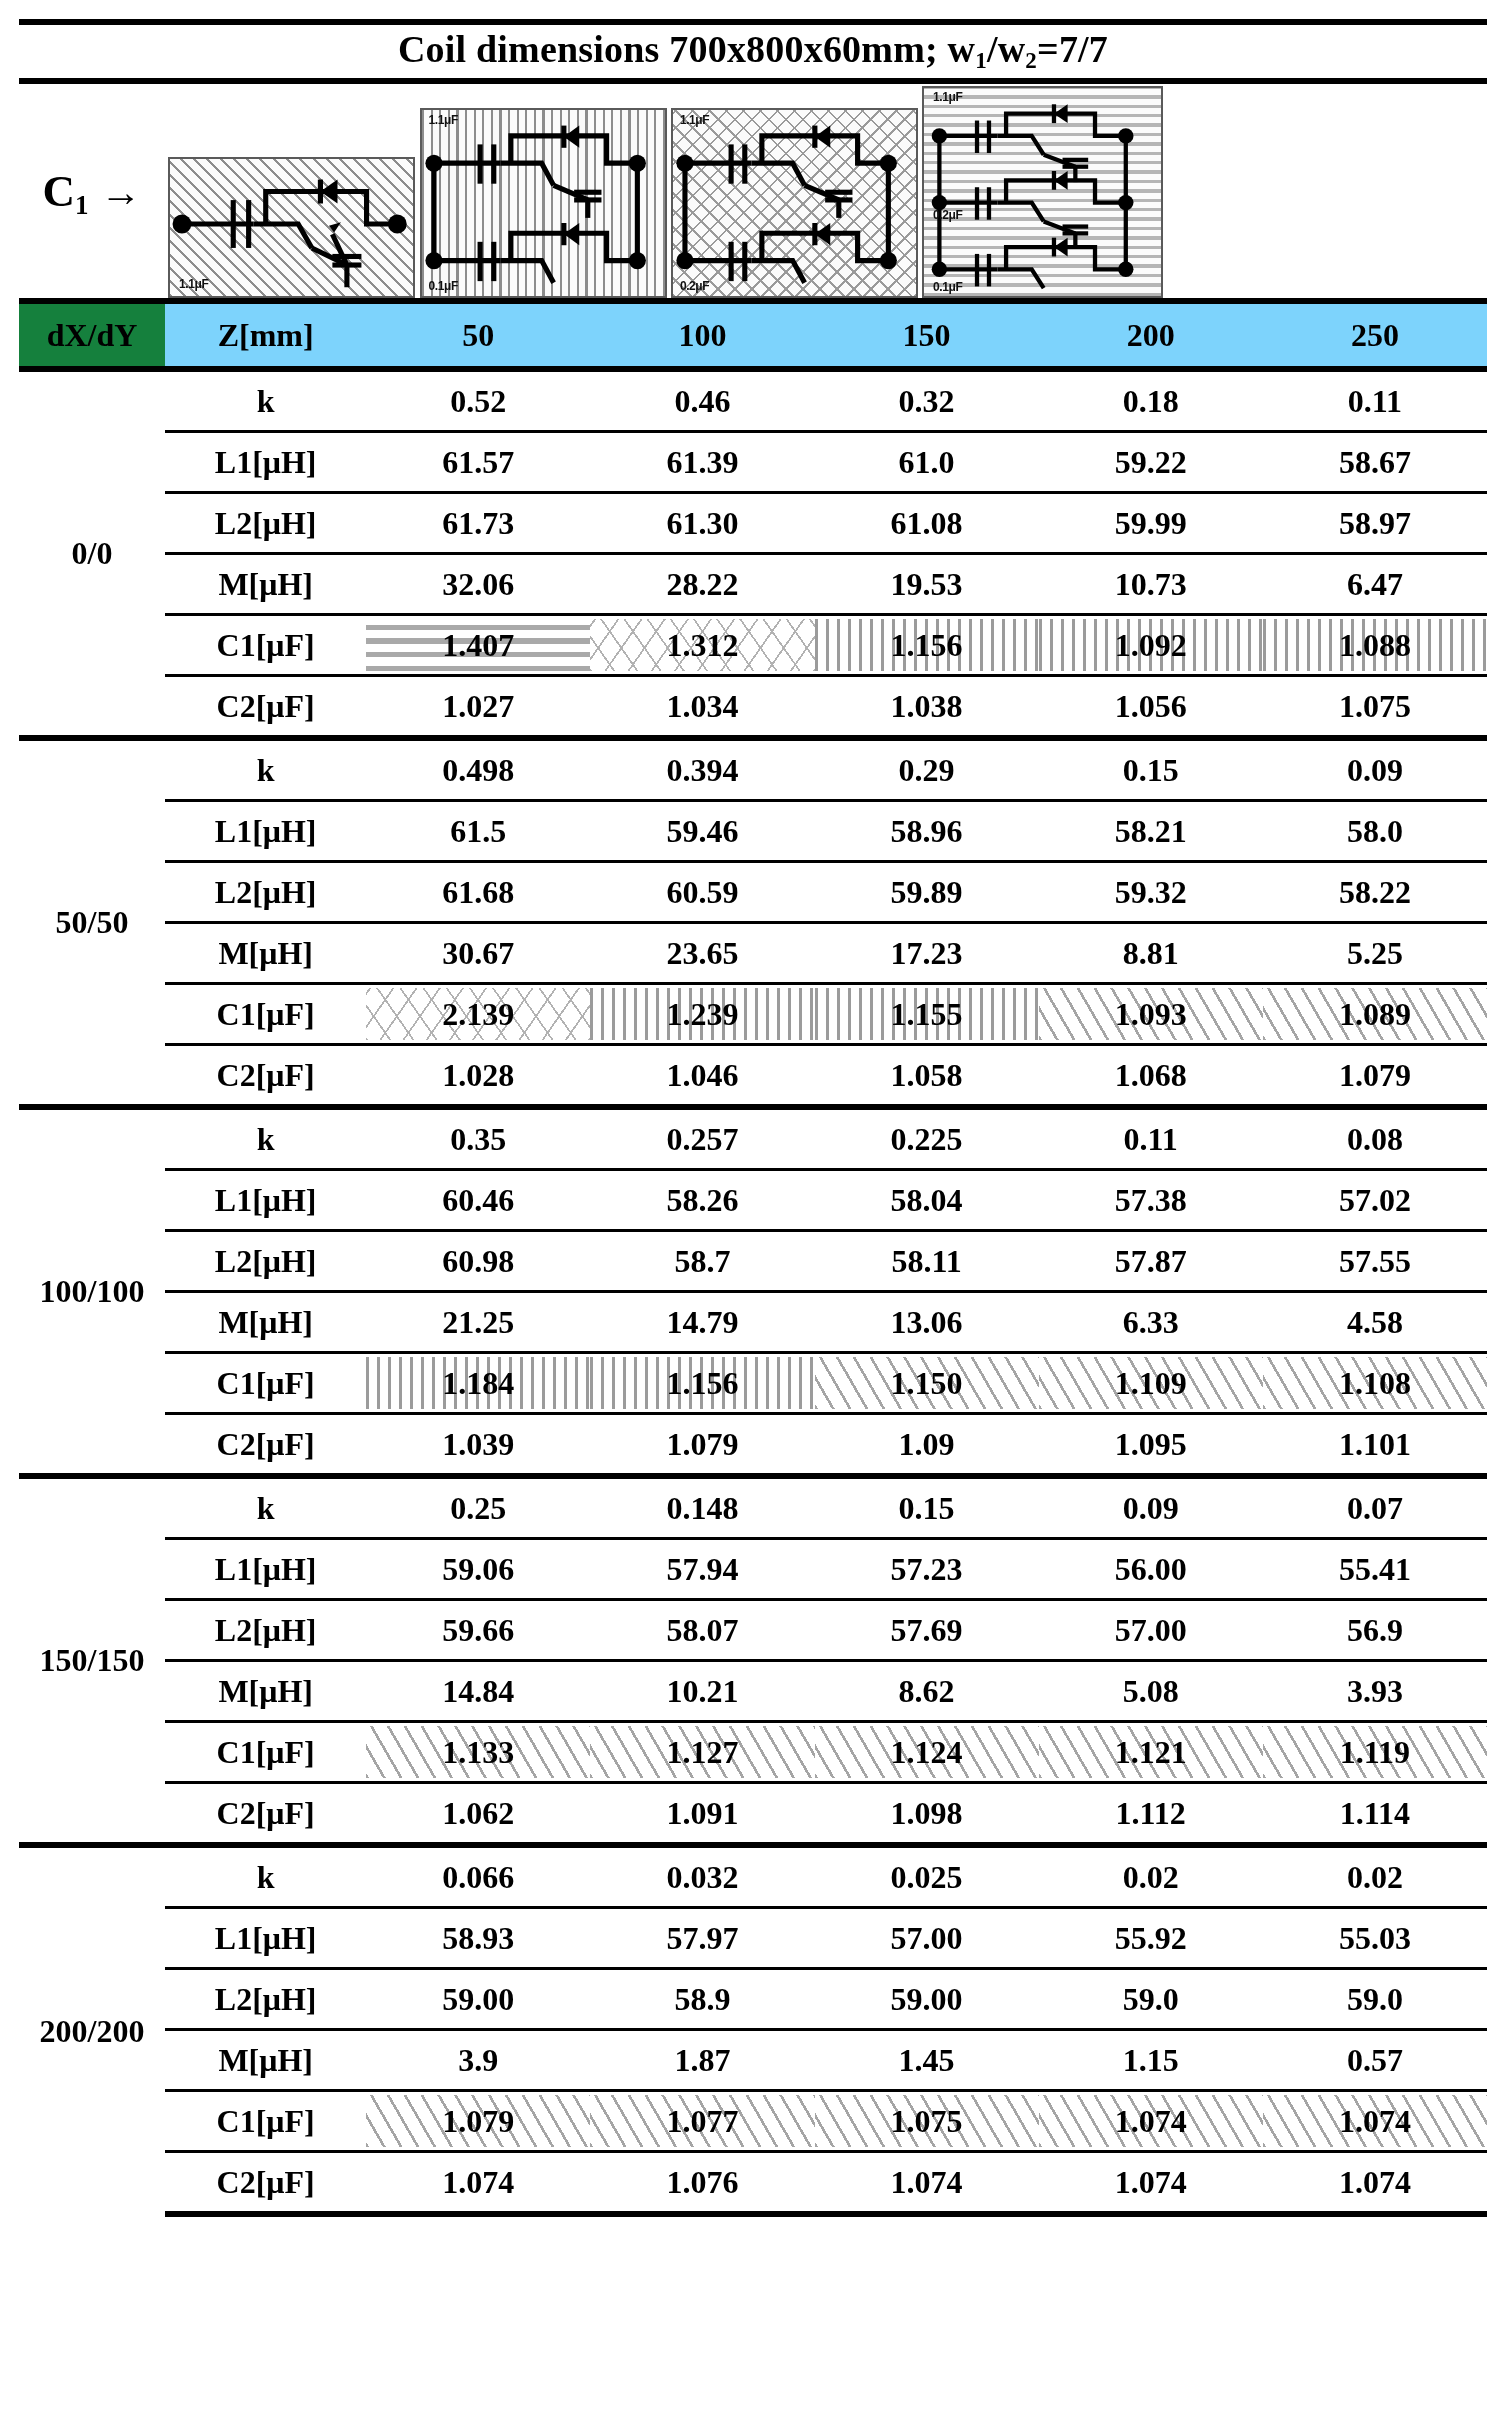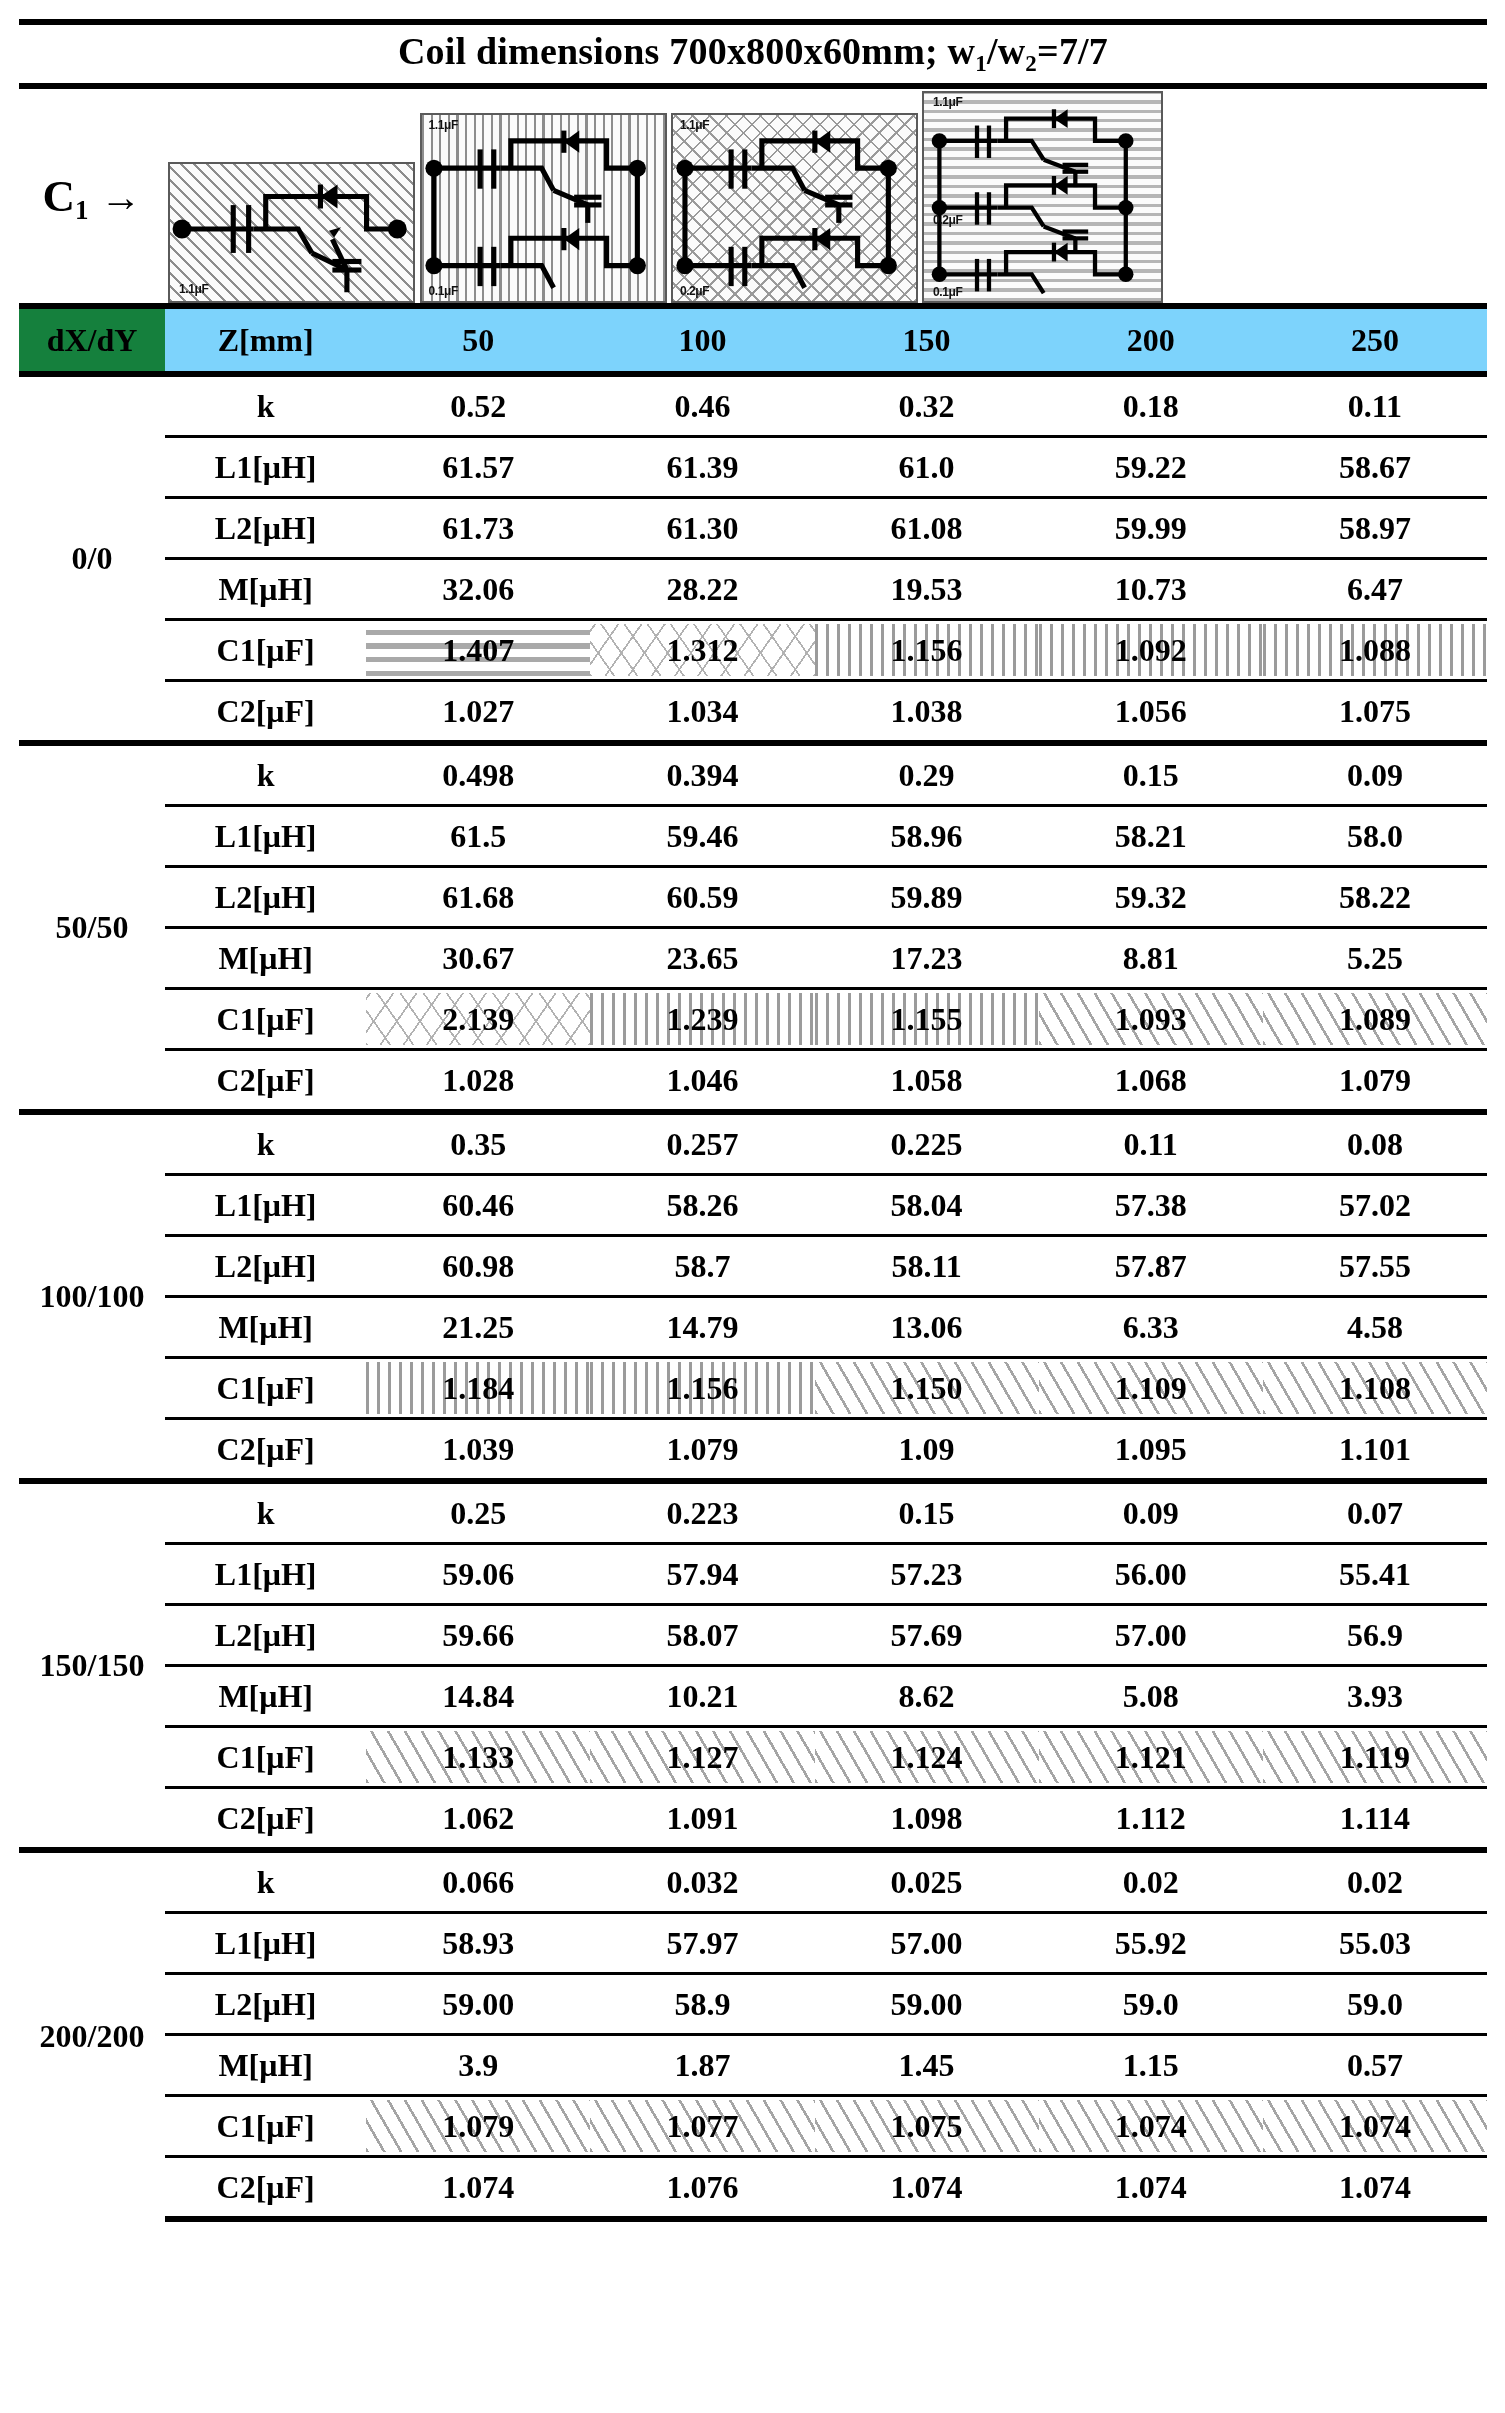--- a/index.html
+++ b/index.html
@@ -37,21 +37,21 @@
 
   
   .rule-thick  { border-top: 6px solid #000; }
 
   
   .title-cell {
     font-size: 38px;
     font-weight: bold;
     letter-spacing: 0.2px;
     height: 53px;
-    line-height: 53px;
+    line-height: 40px;
     white-space: nowrap;
   }
   .title-cell sub { font-size: 23px; vertical-align: baseline; position: relative; top: 6.8px; }
 
   
   .circuit-row-cell {
     height: 214px;
     padding: 0;
   }
   .c1-label-cell {
@@ -508,21 +508,21 @@
         <td class="val sep-in"><span class="txt">1.079</span></td>
         <td class="val sep-in"><span class="txt">1.09</span></td>
         <td class="val sep-in"><span class="txt">1.095</span></td>
         <td class="val sep-in"><span class="txt">1.101</span></td>
       </tr>
 
       <tr>
         <td class="grp sep-grp" rowspan="6">150/150</td>
         <td class="rowlabel sep-grp">k</td>
         <td class="val sep-grp"><span class="txt">0.25</span></td>
-        <td class="val sep-grp"><span class="txt">0.223</span></td>
+        <td class="val sep-grp"><span class="txt">0.148</span></td>
         <td class="val sep-grp"><span class="txt">0.15</span></td>
         <td class="val sep-grp"><span class="txt">0.09</span></td>
         <td class="val sep-grp"><span class="txt">0.07</span></td>
       </tr>
       <tr>
         <td class="rowlabel sep-in">L1[μH]</td>
         <td class="val sep-in"><span class="txt">59.06</span></td>
         <td class="val sep-in"><span class="txt">57.94</span></td>
         <td class="val sep-in"><span class="txt">57.23</span></td>
         <td class="val sep-in"><span class="txt">56.00</span></td>

